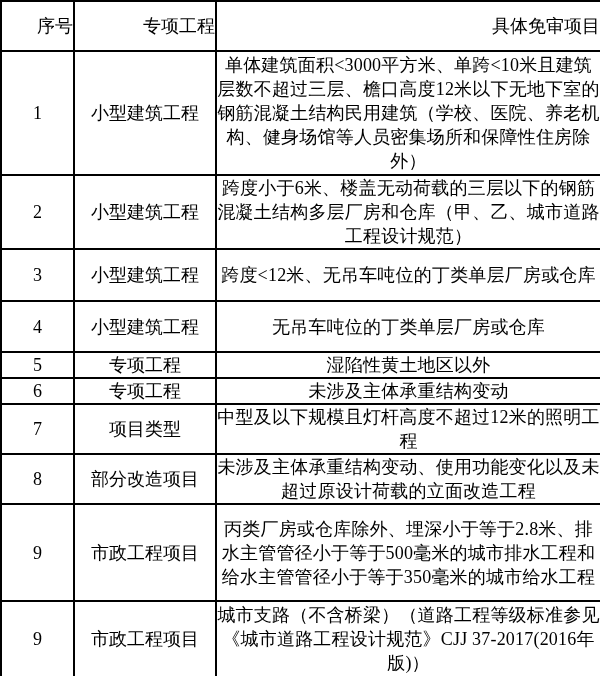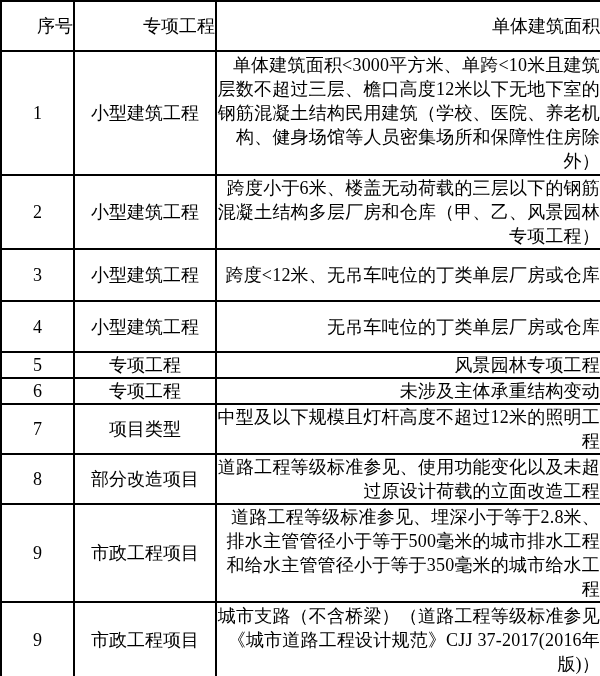--- a/index.html
+++ b/index.html
@@ -31,21 +31,21 @@
   }
   col.c1 { width: 73px; }
   col.c2 { width: 142px; }
   col.c3 { width: 385px; }
   .cell-center {
     text-align: center;
     vertical-align: middle;
     line-height: 22px;
   }
   .cell-detail {
-    text-align: right;
+    text-align: center;
     vertical-align: middle;
     line-height: 24px;
     padding: 1px 3px 1px 6px;
     letter-spacing: 0.2px;
     margin-left: 24px;
   }
   th.head-cell {
     text-align: right;
     vertical-align: middle;
     font-size: 18px;
@@ -69,68 +69,68 @@
   <table class="exempt">
     <colgroup>
       <col class="c1">
       <col class="c2">
       <col class="c3">
     </colgroup>
     <thead>
       <tr class="rh-hdr">
         <th class="head-cell">序号</th>
         <th class="head-cell">专项工程</th>
-        <th class="head-cell">单体建筑面积</th>
+        <th class="head-cell">具体免审项目</th>
       </tr>
     </thead>
     <tbody>
       <tr class="rh-1">
         <td class="cell-center">1</td>
         <td class="cell-center">小型建筑工程</td>
         <td class="cell-detail">单体建筑面积&lt;3000平方米、单跨&lt;10米且建筑层数不超过三层、檐口高度12米以下无地下室的钢筋混凝土结构民用建筑（学校、医院、养老机构、健身场馆等人员密集场所和保障性住房除外）</td>
       </tr>
       <tr class="rh-2">
         <td class="cell-center">2</td>
         <td class="cell-center">小型建筑工程</td>
-        <td class="cell-detail">跨度小于6米、楼盖无动荷载的三层以下的钢筋混凝土结构多层厂房和仓库（甲、乙、风景园林专项工程）</td>
+        <td class="cell-detail">跨度小于6米、楼盖无动荷载的三层以下的钢筋混凝土结构多层厂房和仓库（甲、乙、城市道路工程设计规范）</td>
       </tr>
       <tr class="rh-3">
         <td class="cell-center">3</td>
         <td class="cell-center">小型建筑工程</td>
         <td class="cell-detail">跨度&lt;12米、无吊车吨位的丁类单层厂房或仓库</td>
       </tr>
       <tr class="rh-4">
         <td class="cell-center">4</td>
         <td class="cell-center">小型建筑工程</td>
         <td class="cell-detail">无吊车吨位的丁类单层厂房或仓库</td>
       </tr>
       <tr class="rh-5">
         <td class="cell-center">5</td>
         <td class="cell-center">专项工程</td>
-        <td class="cell-detail">风景园林专项工程</td>
+        <td class="cell-detail">湿陷性黄土地区以外</td>
       </tr>
       <tr class="rh-6">
         <td class="cell-center">6</td>
         <td class="cell-center">专项工程</td>
         <td class="cell-detail">未涉及主体承重结构变动</td>
       </tr>
       <tr class="rh-7">
         <td class="cell-center">7</td>
         <td class="cell-center">项目类型</td>
         <td class="cell-detail">中型及以下规模且灯杆高度不超过12米的照明工程</td>
       </tr>
       <tr class="rh-8">
         <td class="cell-center">8</td>
         <td class="cell-center">部分改造项目</td>
-        <td class="cell-detail">道路工程等级标准参见、使用功能变化以及未超过原设计荷载的立面改造工程</td>
+        <td class="cell-detail">未涉及主体承重结构变动、使用功能变化以及未超过原设计荷载的立面改造工程</td>
       </tr>
       <tr class="rh-9">
         <td class="cell-center">9</td>
         <td class="cell-center">市政工程项目</td>
-        <td class="cell-detail">道路工程等级标准参见、埋深小于等于2.8米、排水主管管径小于等于500毫米的城市排水工程和给水主管管径小于等于350毫米的城市给水工程</td>
+        <td class="cell-detail">丙类厂房或仓库除外、埋深小于等于2.8米、排水主管管径小于等于500毫米的城市排水工程和给水主管管径小于等于350毫米的城市给水工程</td>
       </tr>
       <tr class="rh-10">
         <td class="cell-center">9</td>
         <td class="cell-center">市政工程项目</td>
         <td class="cell-detail">城市支路（不含桥梁）（道路工程等级标准参见《城市道路工程设计规范》CJJ 37-2017(2016年版)）</td>
       </tr>
     </tbody>
   </table>
 </div>
 

